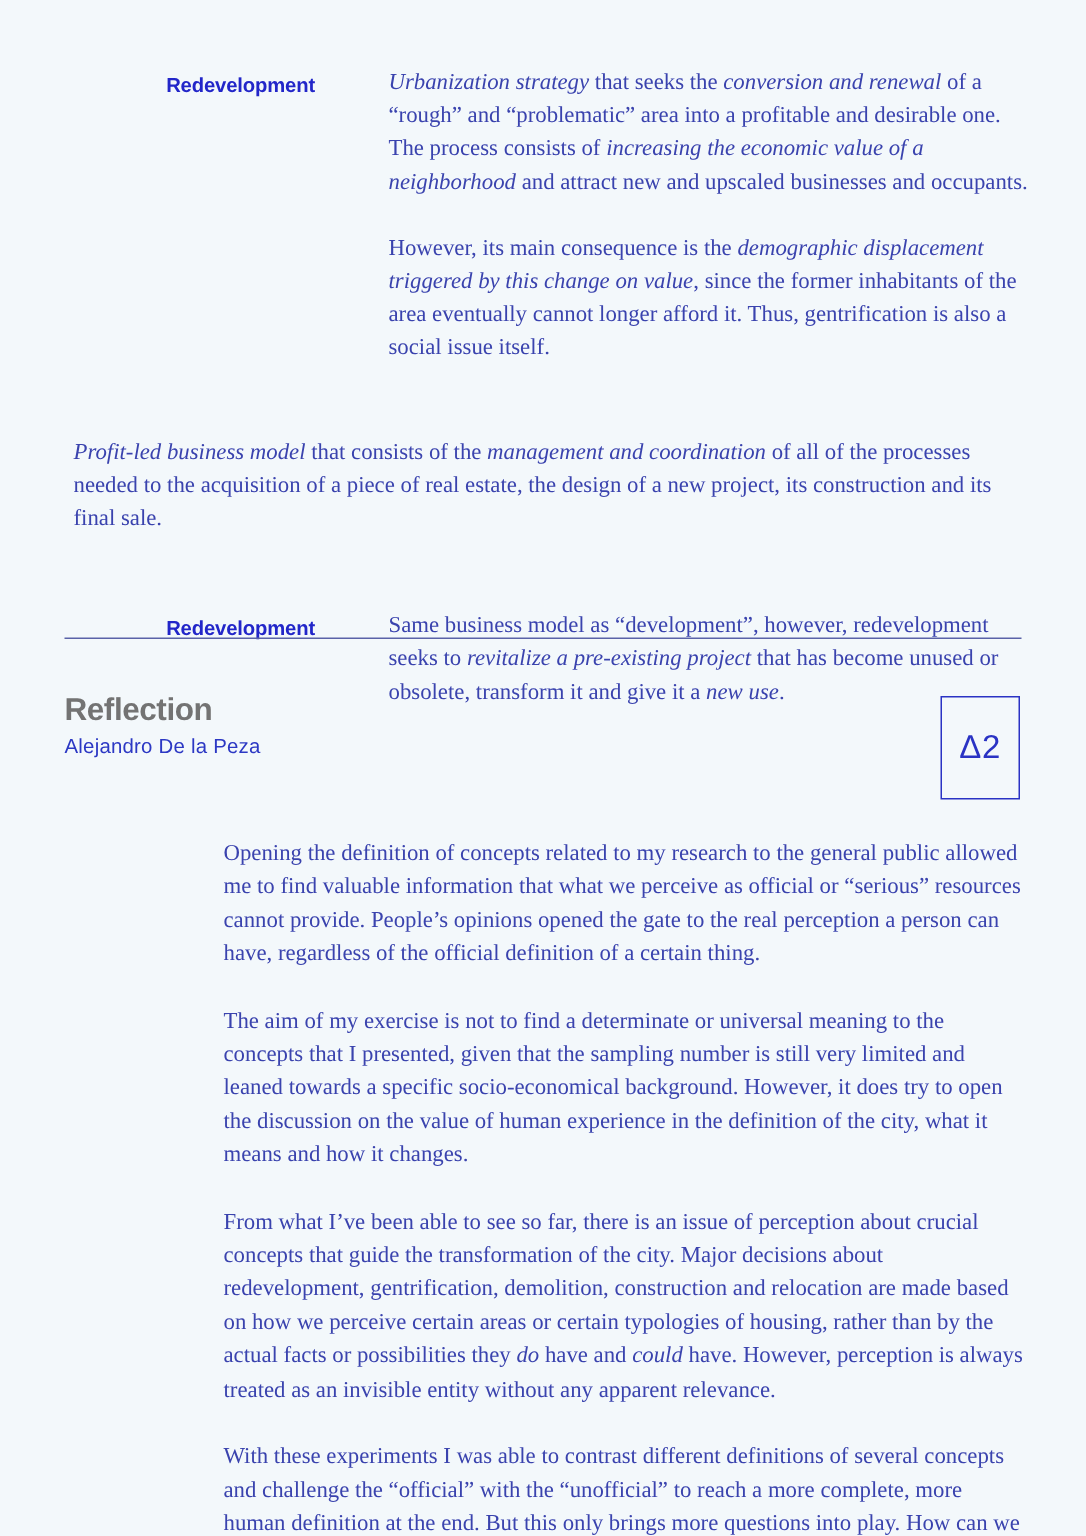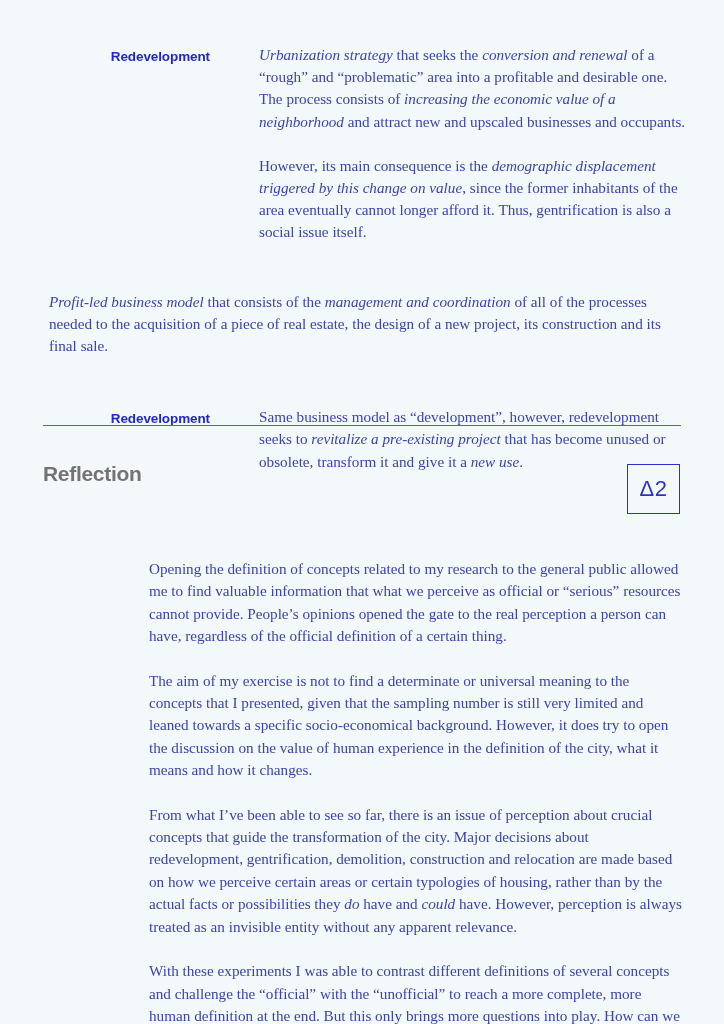--- a/index.html
+++ b/index.html
@@ -102,21 +102,21 @@
     line-height: 17.5px;
     margin: 0;
   }
 
   
   .badge {
     position: absolute;
     left: 627px;
     top: 464px;
     width: 53px;
-    height: 50px;
+    height: 69px;
     border: 1.6px solid #2a33c4;
     box-sizing: border-box;
     display: flex;
     align-items: center;
     justify-content: center;
   }
   .badge span {
     font-family: "Liberation Sans", sans-serif;
     font-size: 22px;
     font-weight: normal;
@@ -177,20 +177,21 @@
           <p><span>Same business model as “development”, however, redevelopment seeks to </span><em>revitalize a pre-existing project</em><span> that has become unused or obsolete, transform it and give it a </span><em>new use</em><span>.</span></p>
         </div>
     </div>
 
   </div>
 
   <div class="divider"></div>
 
   <div class="reflect-head">
     <h1 class="reflect-title">Reflection</h1>
+    <p class="reflect-sub">Alejandro De la Peza</p>
   </div>
 
   <div class="badge">
     <span>Δ2</span>
   </div>
 
   <div class="reflect-body">
       <p><span>Opening the definition of concepts related to my research to the general public allowed me to find valuable information that what we perceive as official or “serious” resources cannot provide. People’s opinions opened the gate to the real perception a person can have, regardless of the official definition of a certain thing.</span></p>
       <p><span>The aim of my exercise is not to find a determinate or universal meaning to the concepts that I presented, given that the sampling number is still very limited and leaned towards a specific socio-economical background. However, it does try to open the discussion on the value of human experience in the definition of the city, what it means and how it changes.</span></p>
       <p><span>From what I’ve been able to see so far, there is an issue of perception about crucial concepts that guide the transformation of the city. Major decisions about redevelopment, gentrification, demolition, construction and relocation are made based on how we perceive certain areas or certain typologies of housing, rather than by the actual facts or possibilities they </span><em>do</em><span> have and </span><em>could</em><span> have. However, perception is always treated as an invisible entity without any apparent relevance.</span></p>

